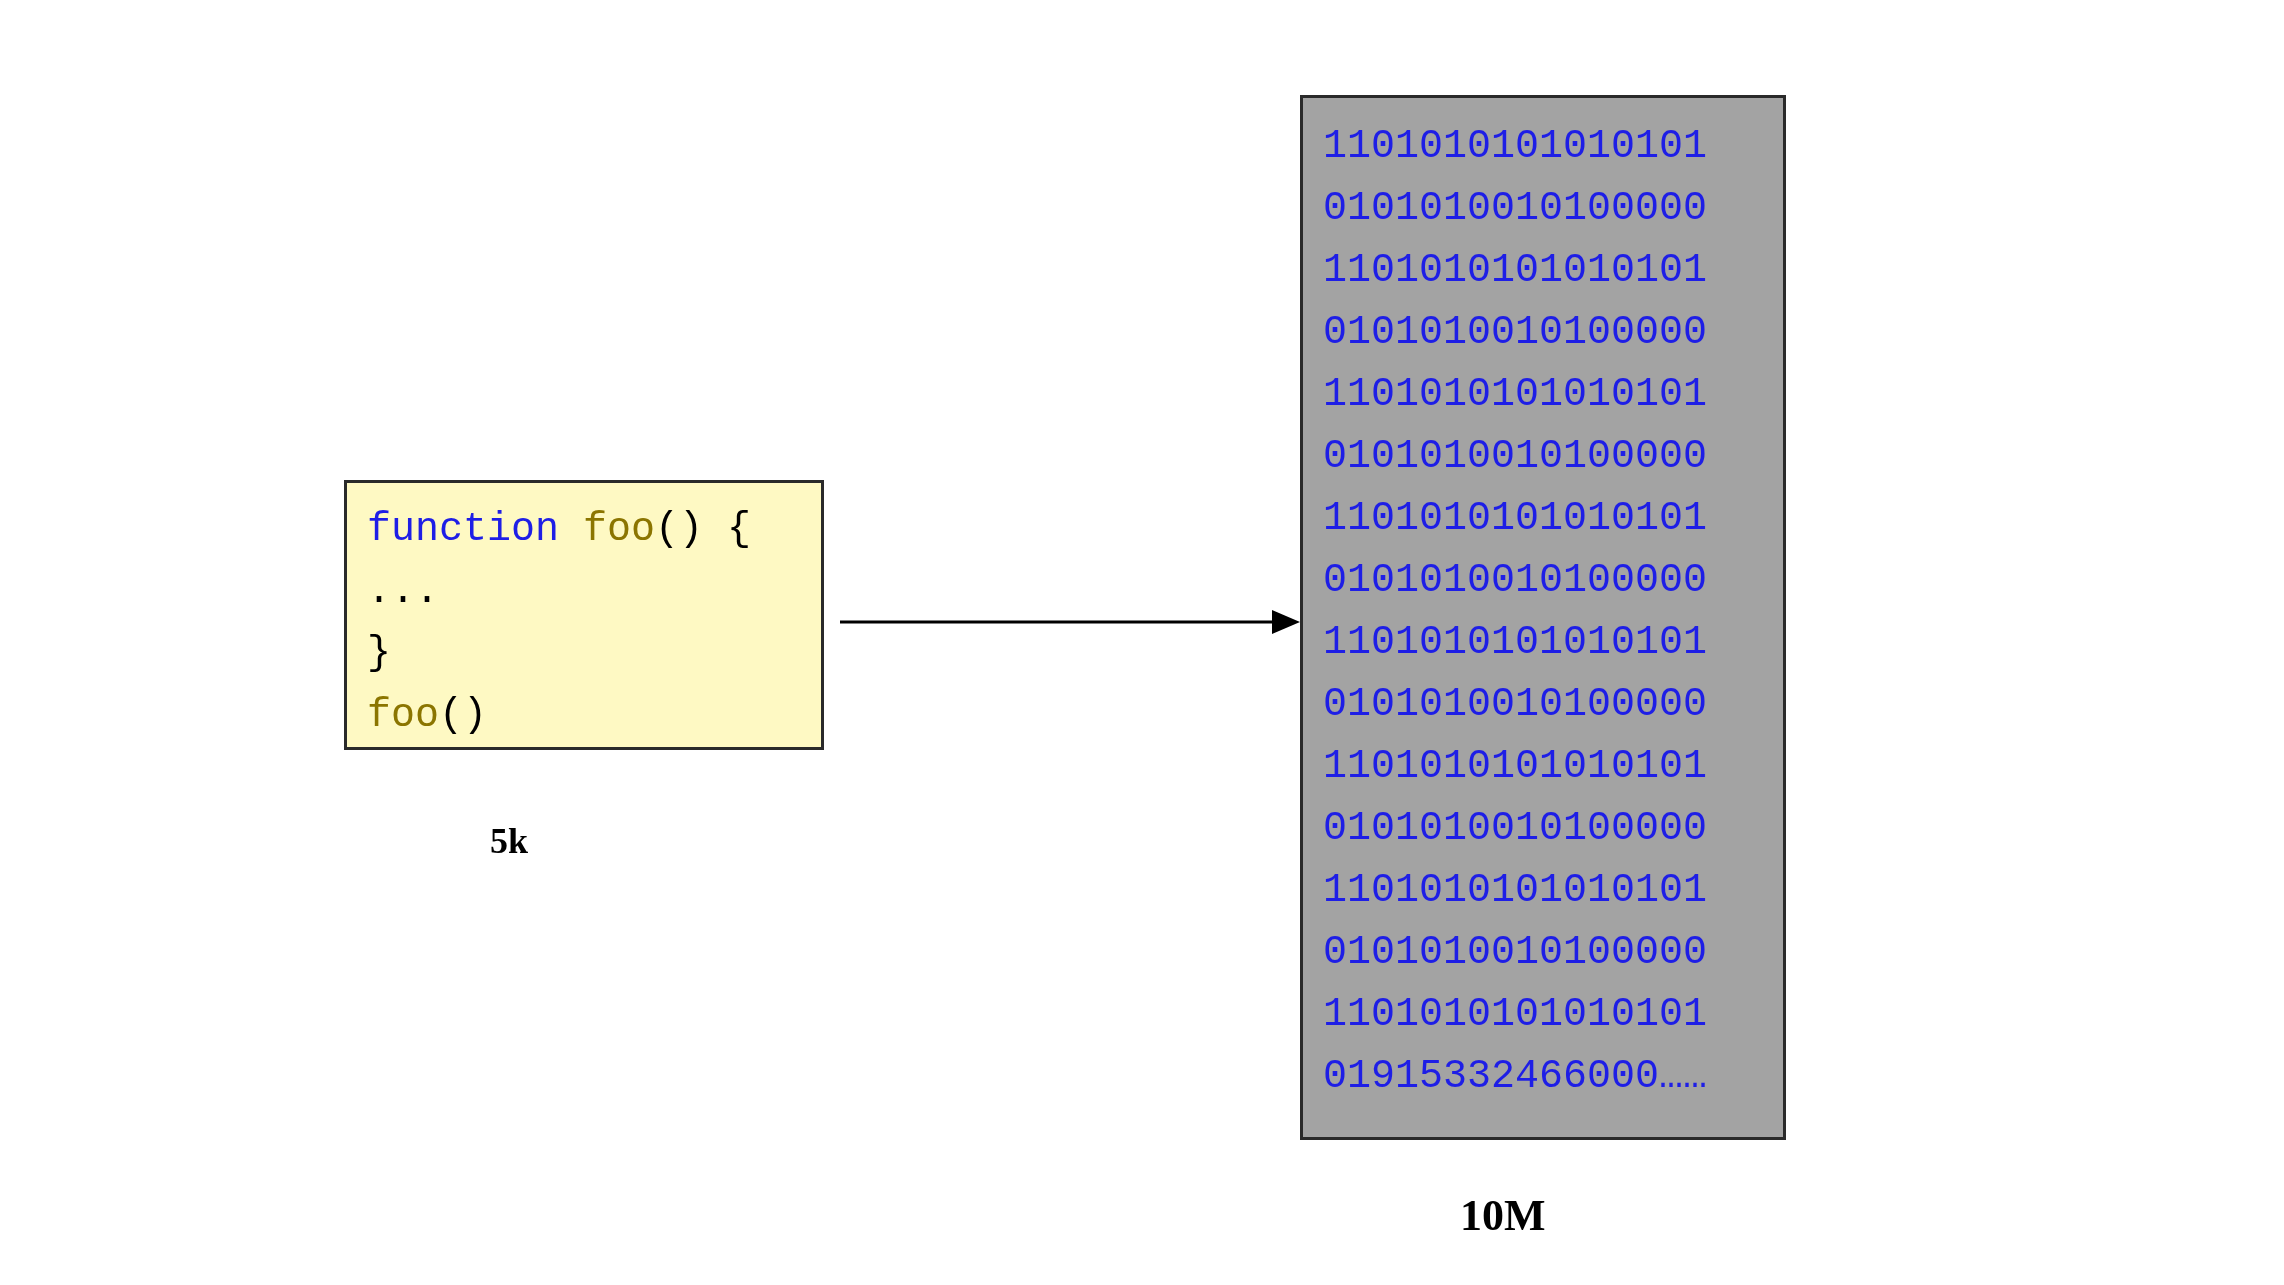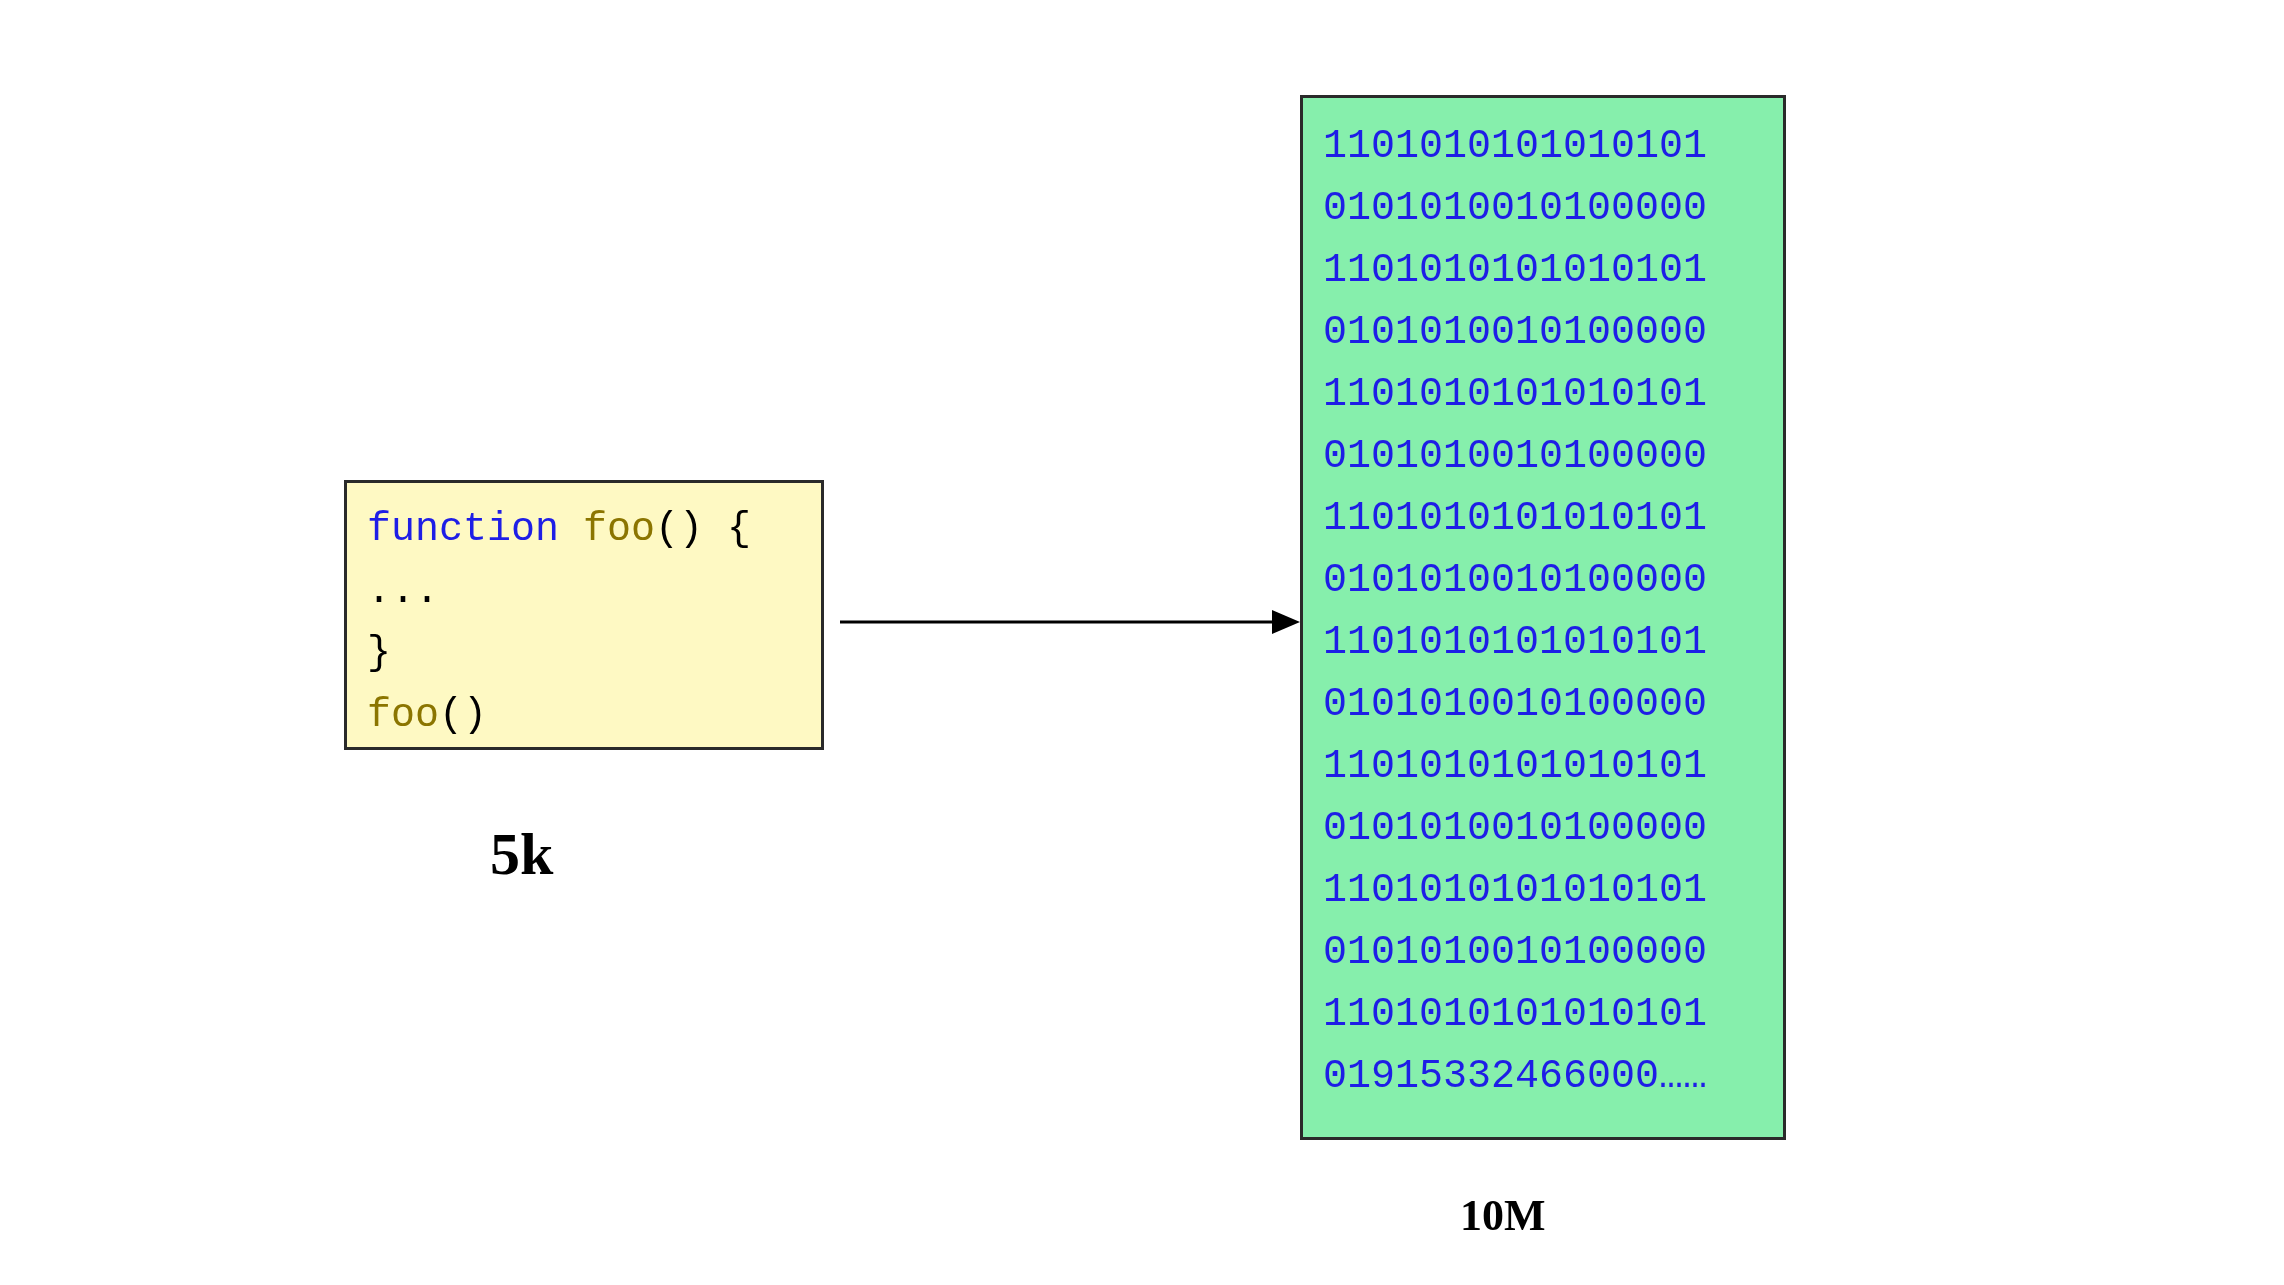--- a/index.html
+++ b/index.html
@@ -41,37 +41,37 @@
     .source-box .plain {
       color: #000000;
     }
     .target-box {
       position: absolute;
       left: 1300px;
       top: 95px;
       width: 486px;
       height: 1045px;
       border: 3px solid #2a2a2a;
-      background: #86efac;
+      background: #a3a3a3;
       padding: 18px 20px;
       font-size: 40px;
       line-height: 1.55;
       font-family: 'Courier New', Consolas, monospace;
       color: #1e1ee6;
       overflow: hidden;
     }
     .target-box .bline {
       white-space: nowrap;
     }
     .label-left {
       position: absolute;
       left: 490px;
       top: 820px;
       font-family: Georgia, 'Times New Roman', serif;
-      font-size: 60px;
+      font-size: 36px;
       font-weight: bold;
       color: #000000;
     }
     .label-right {
       position: absolute;
       left: 1460px;
       top: 1190px;
       font-family: Georgia, 'Times New Roman', serif;
       font-size: 44px;
       font-weight: bold;

